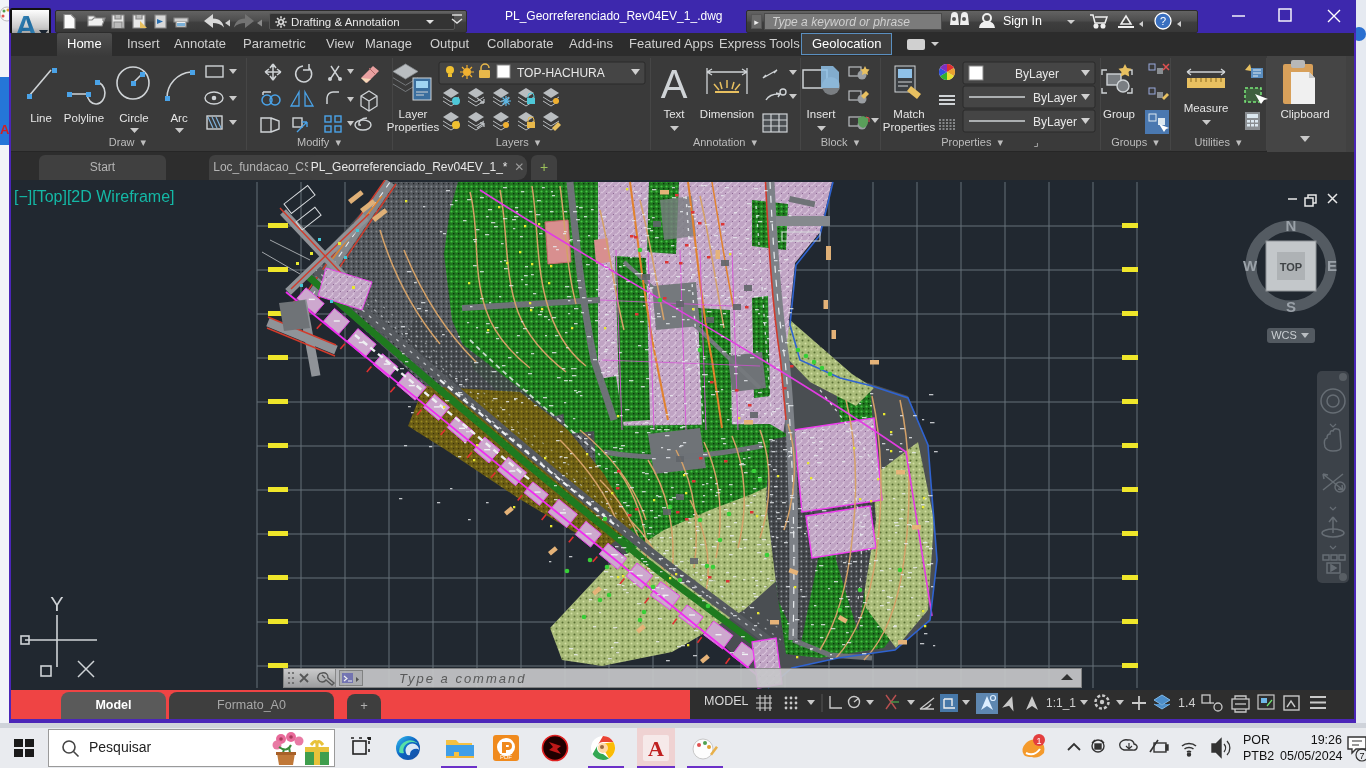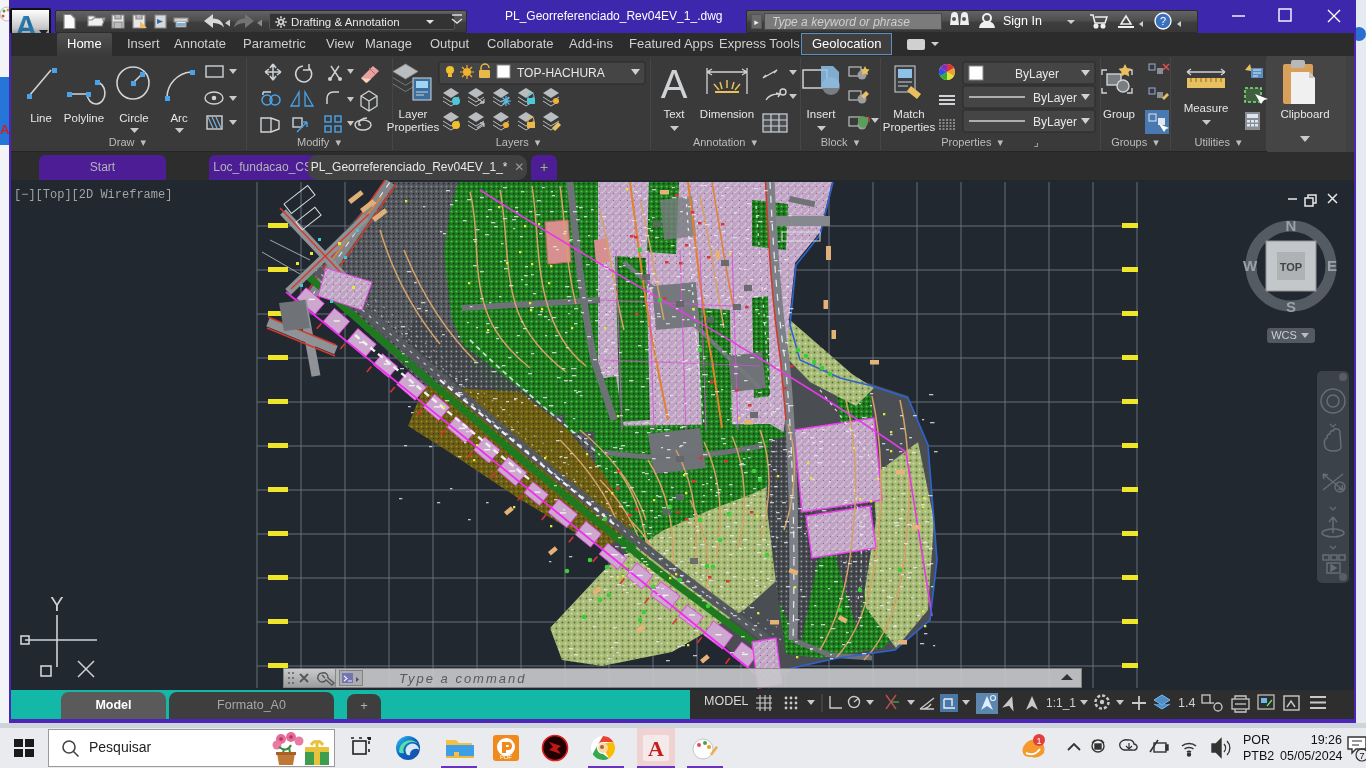--- a/index.html
+++ b/index.html
@@ -20,26 +20,26 @@
 #tabrow{left:9px;top:33px;width:1347px;height:23px;background:#2c2c2c;}
 .rtab{position:absolute;top:0;height:23px;color:#cfcfcf;font-size:13px;line-height:22px;padding:0 10px;}
 .rtab.active{background:linear-gradient(#4f4f4f,#3a3a3a);color:#fff;border-radius:2px 2px 0 0;}
 
 #ribbon{left:9px;top:56px;width:1347px;height:96px;background:#3a3a3a;border-bottom:1px solid #262626;}
 .psep{position:absolute;top:2px;width:1px;height:92px;background:#2e2e2e;border-right:1px solid #464646;}
 .plabel{position:absolute;top:80px;height:16px;color:#bdbdbd;font-size:11px;text-align:center;}
 .caret{position:absolute;width:0;height:0;border-left:4px solid transparent;border-right:4px solid transparent;border-top:4px solid #cfcfcf;}
 
 #ftabs{left:9px;top:152px;width:1347px;height:28px;background:#2d2d2d;}
-.ftab{position:absolute;top:3px;height:25px;background:#4c1d95;color:#b5b5b5;font-size:12px;line-height:24px;border-radius:6px 6px 0 0;text-align:center;}
+.ftab{position:absolute;top:3px;height:25px;background:#404040;color:#b5b5b5;font-size:12px;line-height:24px;border-radius:6px 6px 0 0;text-align:center;}
 
 #draw{left:9px;top:180px;width:1347px;height:510px;background:#212830;overflow:hidden;}
-#vplabel{left:14px;top:188px;color:#a3a3a3;font-size:12px;font-family:Liberation Mono, monospace;}
+#vplabel{left:14px;top:188px;color:#14b8a6;font-size:16px;}
 
-#botrow{left:9px;top:690px;width:1347px;height:29px;background:#14b8a6;}
+#botrow{left:9px;top:690px;width:1347px;height:29px;background:#ef4444;}
 #statr{position:absolute;left:681px;top:0px;width:666px;height:29px;background:#2e2e2e;}
 #pline{left:9px;top:719px;width:1347px;height:4px;background:#4b26b8;}
 #gapline{left:0px;top:723px;width:1366px;height:5px;background:#cfd3da;}
 
 #taskbar{left:0;top:728px;width:1366px;height:40px;background:#e9ebef;}
 .uline{position:absolute;top:38px;height:2px;background:#6b30c8;}
 </style>
 </head>
 <body>
 <div id="root">

